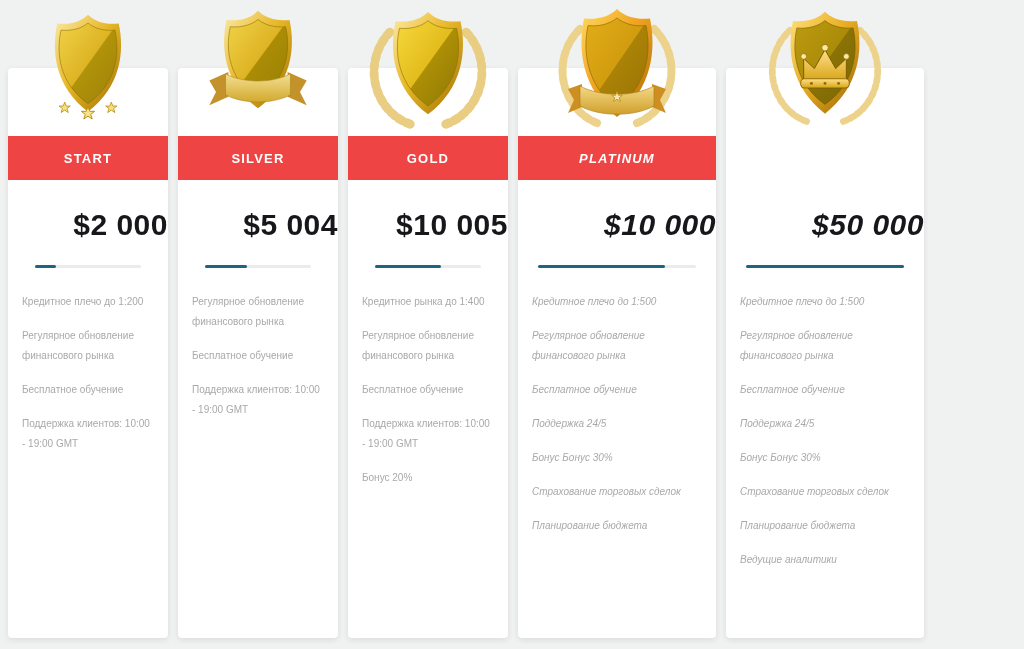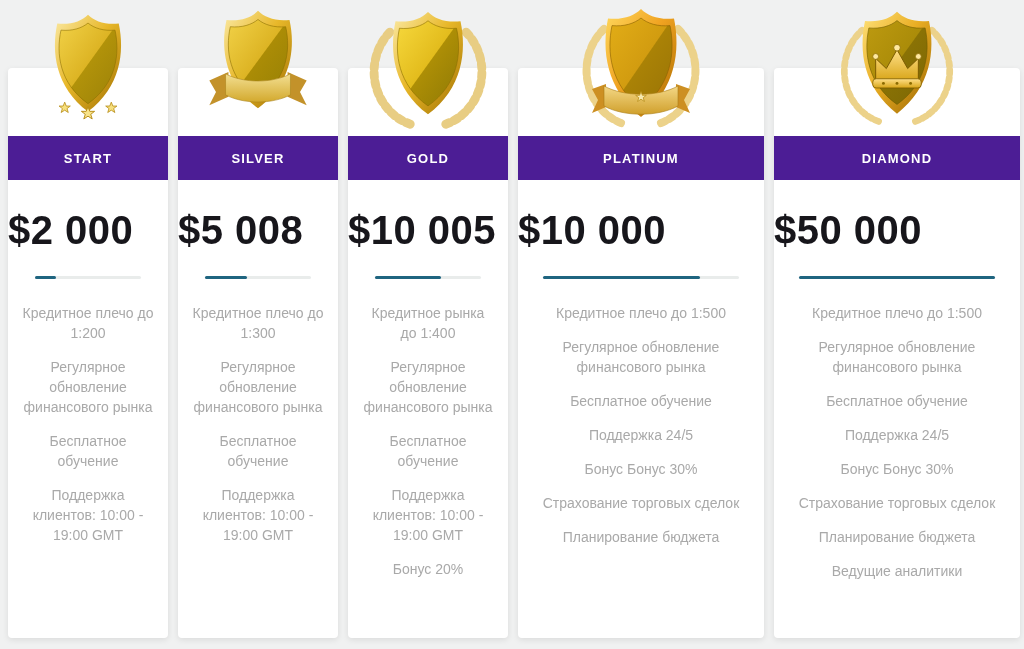--- a/index.html
+++ b/index.html
@@ -9,21 +9,21 @@
     font-family:"Liberation Sans", sans-serif;
     overflow:hidden;
   }
   .pricing-row {
     display:flex;
     gap:10px;
     padding-left:8px;
     align-items:flex-start;
   }
   .col { position:relative; width:160px; flex:0 0 auto; }
-  .col.wide { width:246px; }
+  .col.wide { width:198px;font-style:italic; }
   .card {
     position:relative;
     margin-top:68px;
     height:570px;
     background:#ffffff;
     border-radius:4px;
     box-shadow:0 2px 6px rgba(0,0,0,.09);
   }
   .badge {
     position:absolute;
@@ -34,33 +34,33 @@
     height:130px;
     display:flex;
     align-items:center;
     justify-content:center;
     pointer-events:none;
   }
   .tier-header {
     position:absolute;
     top:68px; left:0; right:0;
     height:44px;
-    background:#4c1d95;
+    background:#ef4444;
     display:flex;
     align-items:center;
     justify-content:center;
     color:#ffffff;
     font-weight:bold;
     font-size:13px;
     letter-spacing:1.2px;
   }
   .price {
     padding-top:140px;
-    text-align:left;
-    font-size:40px;
+    text-align:right;
+    font-size:30px;
     font-weight:bold;
     color:#17161b;
     letter-spacing:.5px;
   }
   .progress-track {
     margin:23px auto 0;
     width:66%;
     height:3px;
     background:#e9eceb;
     border-radius:2px;
@@ -68,23 +68,22 @@
   .col.wide .progress-track { width:80%; }
   .progress-fill {
     height:100%;
     background:#1f6580;
     border-radius:2px;
   }
   .features {
     margin-top:24px;
     padding:0 14px;
     list-style:none;
-    text-align:center;
     color:#a9a9a9;
-    font-size:14px;
+    font-size:10px;
     line-height:20px;
   }
   .features li { margin-bottom:14px; }
 </style>
 </head>
 <body>
 
 <div class="pricing-row">
 
   <div class="col">
@@ -152,26 +151,25 @@
           <path d="M60 3 C67 10 78 14 93 12.5 C99.5 42 95 80 60 105 C25 80 20.5 42 27 12.5 C42 14 53 10 60 3 Z" fill="url(#sv-rim)"></path>
           <path d="M60 12 C66.5 17.5 77 20.8 89 19.6 C94.5 44 90.5 75 60 96.5 C29.5 75 25.5 44 31 19.6 C43 20.8 53.5 17.5 60 12 Z" fill="url(#sv-face)" stroke="#8a6d00" stroke-width="0.6"></path>
           <path d="M9 76 L29 67 L29 93 L9 102 L16 88 Z" fill="#c3922a"></path>
           <path d="M111 76 L91 67 L91 93 L111 102 L104 88 Z" fill="#c3922a"></path>
           <path d="M26 69 C45 79 75 79 94 69 L94 91 C75 101 45 101 26 91 Z" fill="url(#sv-band)" stroke="#a8821a" stroke-width="0.6"></path>
         </svg>
       </div>
       <div class="tier-header">
         <span>SILVER</span>
       </div>
-      <div class="price">$5 008</div>
+      <div class="price">$5 004</div>
       <div class="progress-track">
         <div class="progress-fill" style="width: 40%;"></div>
       </div>
       <ul class="features">
-          <li>Кредитное плечо до 1:300</li>
           <li>Регулярное обновление финансового рынка</li>
           <li>Бесплатное обучение</li>
           <li>Поддержка клиентов: 10:00 - 19:00 GMT</li>
         </ul>
     </div>
   </div>
 
   <div class="col">
     <div class="card">
       <div class="badge">
@@ -291,23 +289,20 @@
           <path d="M38 76 L38 53 L49 63.5 L60 44 L71 63.5 L82 53 L82 76 Z" fill="url(#dm-crown)" stroke="#7a5a00" stroke-width="1"></path>
           <rect x="35" y="74" width="50" height="9.5" rx="3.5" fill="url(#dm-crown)" stroke="#7a5a00" stroke-width="0.8"></rect>
           <circle cx="38" cy="51" r="3" fill="#ffe9a0" stroke="#8a6a00" stroke-width="0.8"></circle>
           <circle cx="60" cy="42" r="3.4" fill="#ffe9a0" stroke="#8a6a00" stroke-width="0.8"></circle>
           <circle cx="82" cy="51" r="3" fill="#ffe9a0" stroke="#8a6a00" stroke-width="0.8"></circle>
           <circle cx="46" cy="78.8" r="1.5" fill="#8a6a00"></circle>
           <circle cx="60" cy="78.8" r="1.5" fill="#8a6a00"></circle>
           <circle cx="74" cy="78.8" r="1.5" fill="#8a6a00"></circle>
         </svg>
       </div>
-      <div class="tier-header">
-        <span>DIAMOND</span>
-      </div>
       <div class="price">$50 000</div>
       <div class="progress-track">
         <div class="progress-fill" style="width: 100%;"></div>
       </div>
       <ul class="features">
           <li>Кредитное плечо до 1:500</li>
           <li>Регулярное обновление финансового рынка</li>
           <li>Бесплатное обучение</li>
           <li>Поддержка 24/5</li>
           <li>Бонус Бонус 30%</li>

